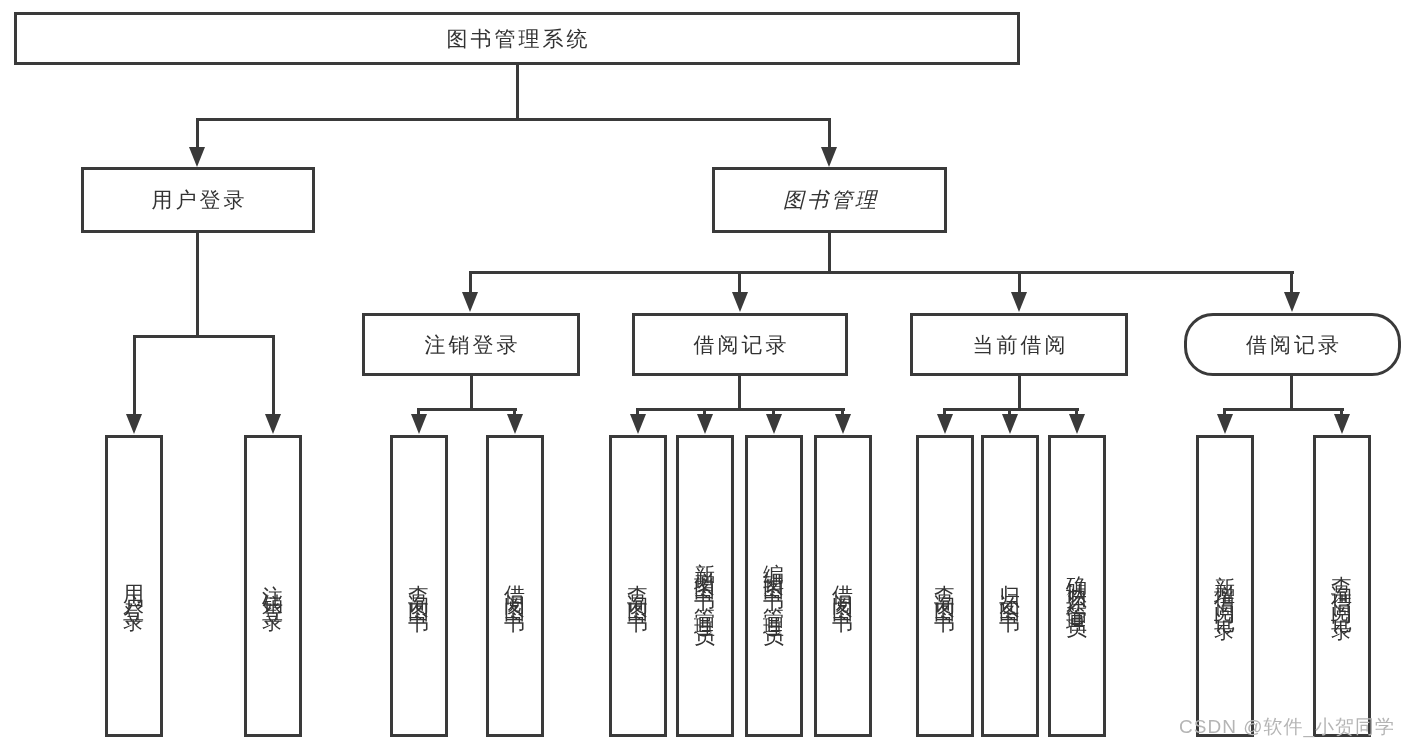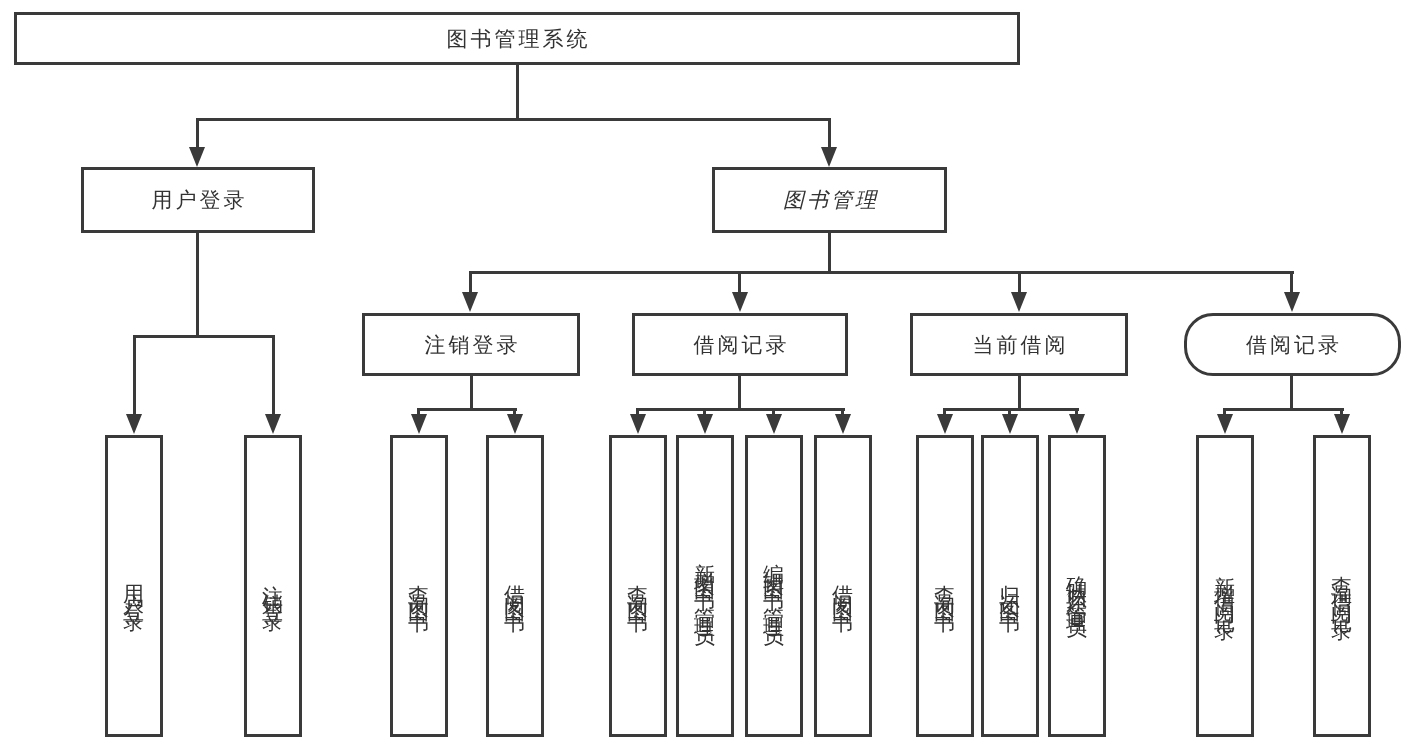--- a/index.html
+++ b/index.html
@@ -167,14 +167,15 @@
     <span class="label-v" style="letter-spacing:6px;">确认归还（管理员）</span>
   </div>
 
   <div class="box" style="left:1196px;top:435px;width:58px;height:302px;">
     <span class="label-v">新增借阅记录</span>
   </div>
   <div class="box" style="left:1313px;top:435px;width:58px;height:302px;">
     <span class="label-v">查询借阅记录</span>
   </div>
 
+  <div class="watermark">CSDN @软件_小贺同学</div>
 
 </div>
 
 </body></html>

